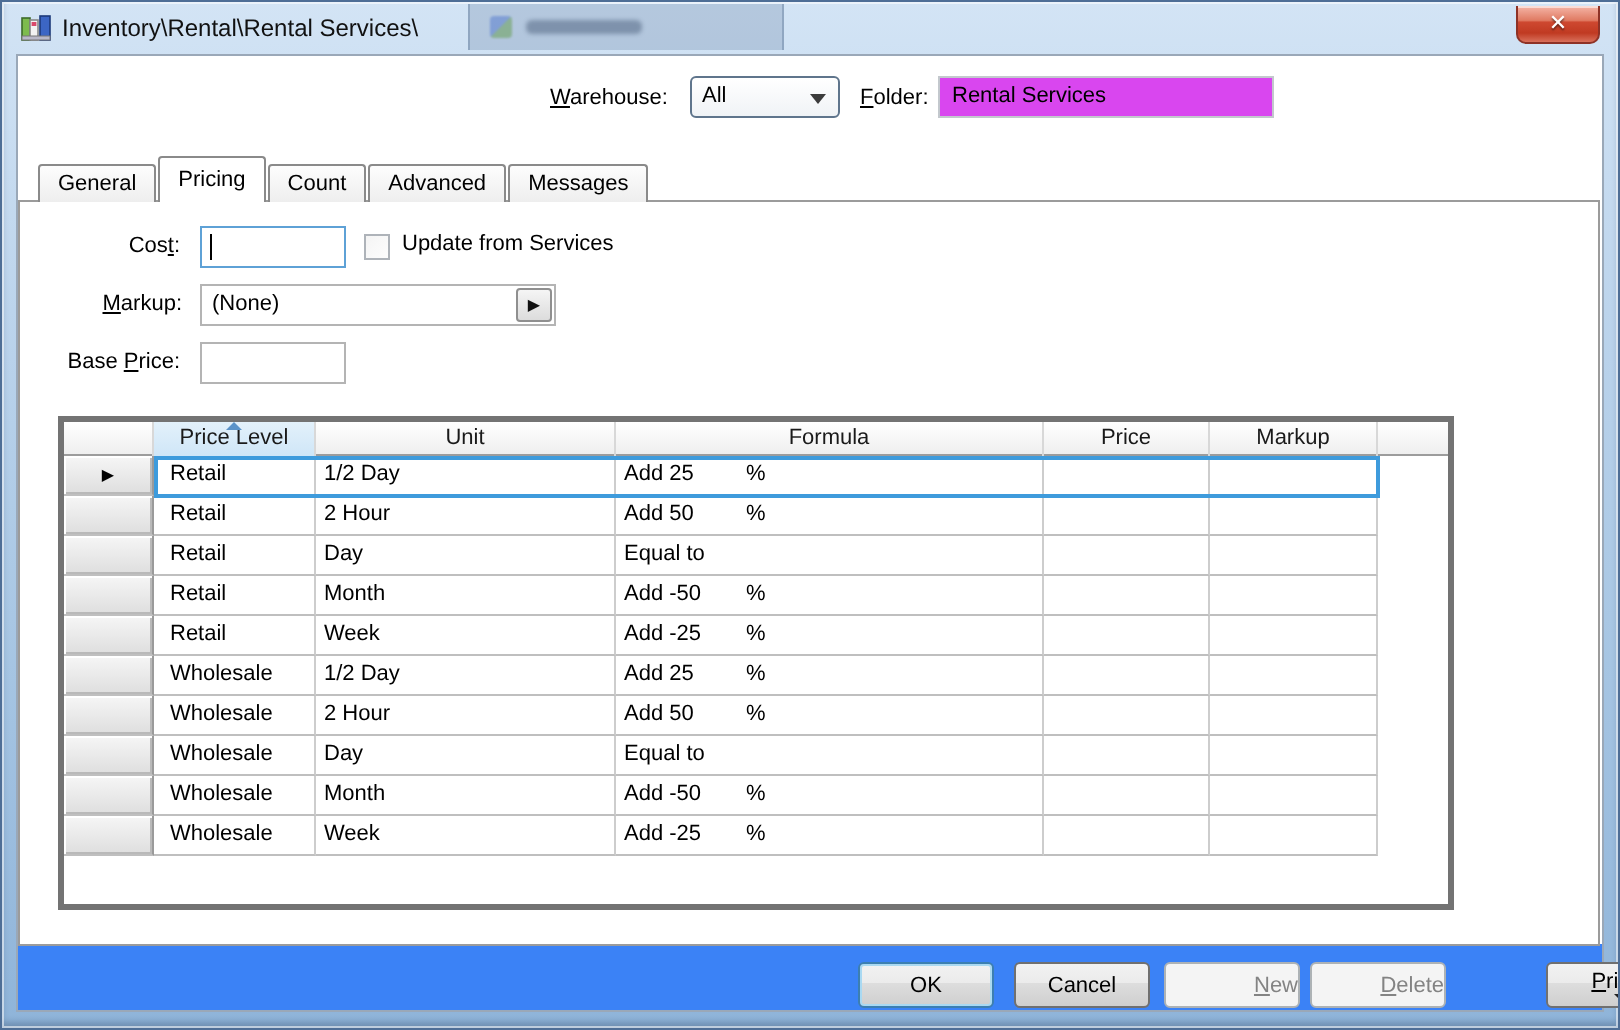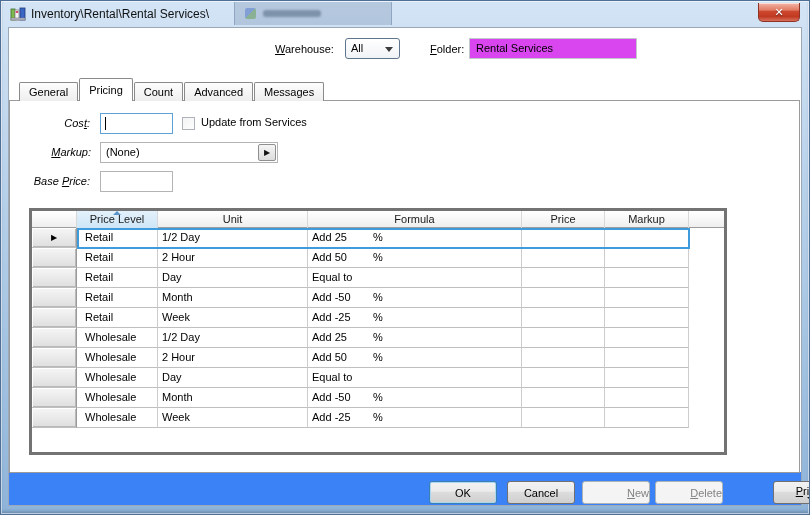--- a/index.html
+++ b/index.html
@@ -27,35 +27,35 @@
     border:1px solid #8e3226;border-top:none;border-radius:0 0 5px 5px;
     background:linear-gradient(to bottom,#f5b6a8 0%,#e07a62 40%,#ce4830 45%,#c03a22 75%,#d9705b 100%);
     box-shadow:inset 0 1px 0 rgba(255,255,255,.55);
     display:flex;align-items:center;justify-content:center;cursor:pointer;}
   .close-x{color:#fff;font-size:11px;font-weight:bold;text-shadow:0 1px 1px rgba(0,0,0,.5);line-height:1;}
   
   .client{position:absolute;left:7px;right:7px;top:26px;bottom:8px;background:#fff;border:1px solid #9aa8b8;}
   
   .fld-label{position:absolute;top:15px;white-space:nowrap;}
   .mn{text-decoration:underline;}
-  .combo{position:absolute;left:336px;top:10px;width:55px;height:21px;border:1px solid #5f758c;border-radius:3px;
+  .combo{position:absolute;left:336px;top:10px;width:75px;height:21px;border:1px solid #5f758c;border-radius:3px;
     background:linear-gradient(to bottom,#ffffff,#f0f3f6);cursor:default;text-align:center;}
   .combo .val{position:absolute;left:5px;top:3px;}
   .combo .dd{position:absolute;right:6px;top:8px;width:0;height:0;
     border-left:4px solid transparent;border-right:4px solid transparent;border-top:5px solid #3c3c3c;}
   .folder-field{position:absolute;left:460px;top:10px;width:168px;height:21px;border:1px solid #c3c8cd;
     background:#d946ef;padding:3px 0 0 6px;}
   
   .tabstrip{position:absolute;left:10px;top:52px;height:21px;display:flex;align-items:flex-end;z-index:3;}
   .tab{height:19px;padding:3px 9px 0 9px;margin-right:1px;border:1px solid #8a8a8a;border-bottom:none;
     border-radius:2px 2px 0 0;background:linear-gradient(to bottom,#fdfdfd,#eeeeee);cursor:pointer;white-space:nowrap;}
   .tab.active{height:23px;margin-top:-4px;padding-top:5px;background:#fff;position:relative;z-index:4;}
   
   .pane{position:absolute;left:0px;top:72px;width:791px;height:373px;border:1px solid #9b9b9b;background:#fff;z-index:2;}
-  .plabel{position:absolute;text-align:right;white-space:nowrap;font-style:italic;}
+  .plabel{position:absolute;text-align:right;white-space:nowrap;}
   .textbox{position:absolute;background:#fff;border:1px solid #b4b4b4;}
   .textbox.focused{border:1px solid #5ea1d6;}
   .caret{position:absolute;left:4px;top:3px;width:1px;height:13px;background:#000;}
   .checkbox{position:absolute;left:172px;top:16px;width:13px;height:13px;border:1px solid #aeb3b9;
     background:linear-gradient(135deg,#f4f4f4,#fdfdfd);}
   .chk-label{position:absolute;left:191px;top:15px;}
   .markup-field{position:absolute;left:90px;top:41px;width:178px;height:21px;border:1px solid #b4b4b4;background:#fff;}
   .markup-field .val{position:absolute;left:5px;top:3px;}
   .fly-btn{position:absolute;right:1px;top:1px;width:18px;height:17px;border:1px solid #8f8f8f;border-radius:2px;
     background:linear-gradient(to bottom,#f5f5f5,#dcdcdc);display:flex;align-items:center;justify-content:center;cursor:pointer;}

